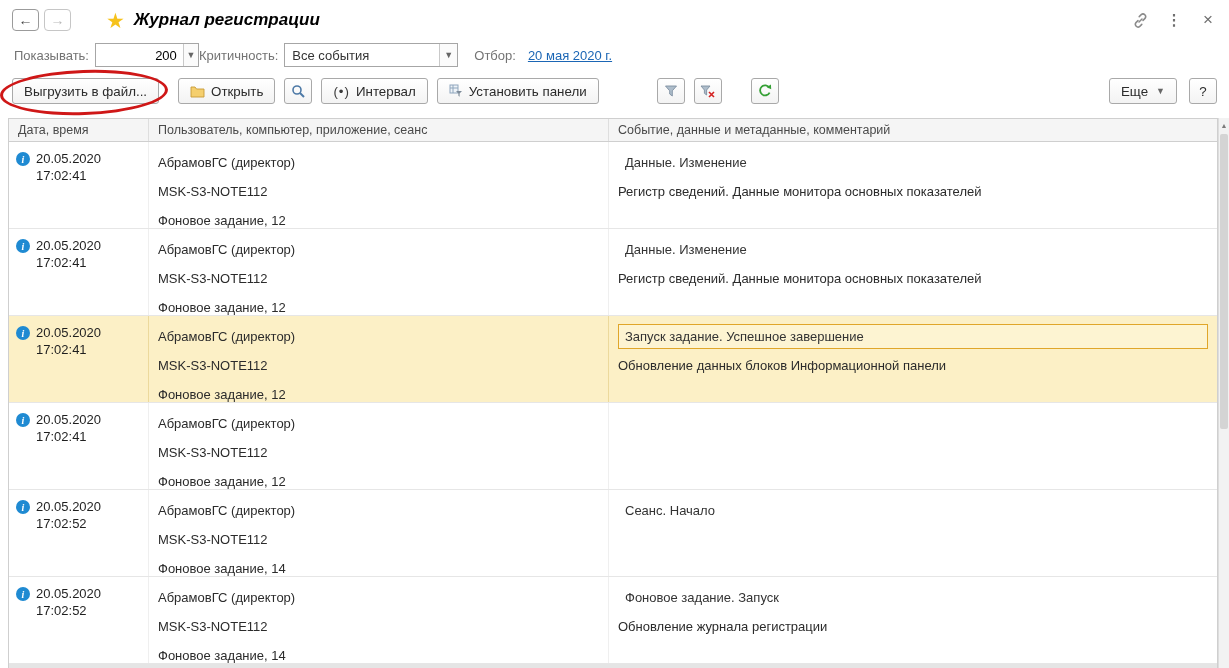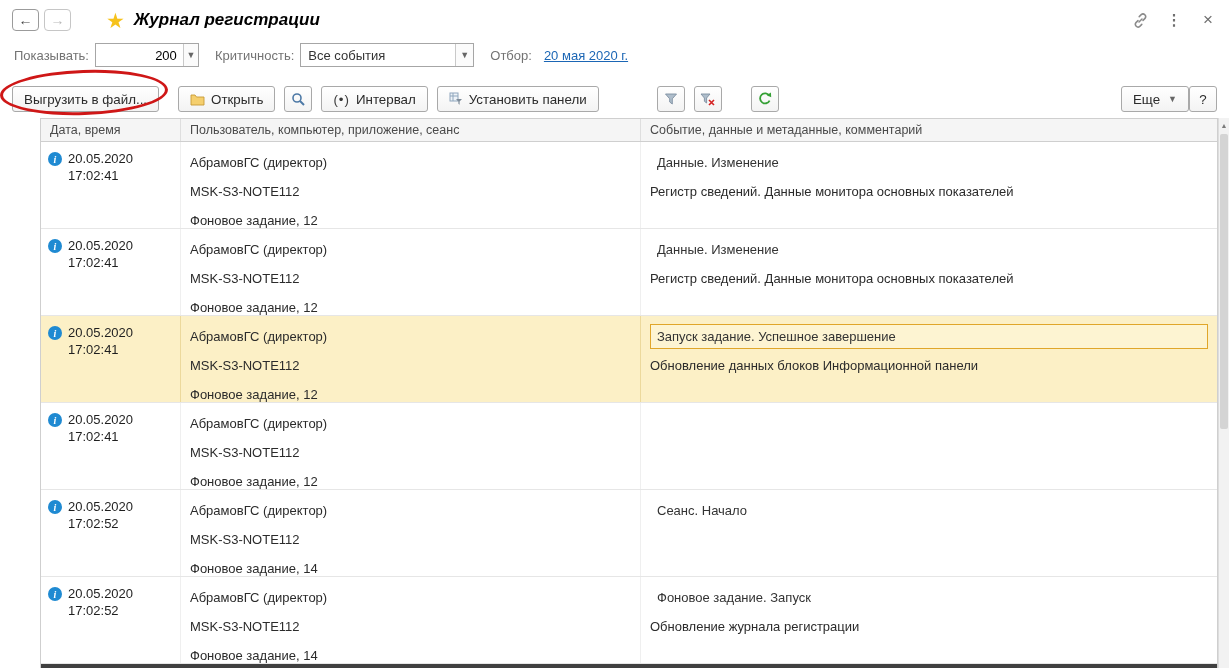--- a/index.html
+++ b/index.html
@@ -22,49 +22,49 @@
   .titlebar-right { margin-left:auto; display:flex; align-items:center; gap:16px; }
   .tb-ico { color:#6f6f6f; display:flex; align-items:center; justify-content:center; width:18px; height:18px; cursor:pointer; }
   .kebab { font-size:15px; font-weight:bold; letter-spacing:0; }
   .close-x { font-size:17px; }
 
   
   .filterbar { display:flex; align-items:center; height:30px; padding:0 14px; }
   .flabel { margin-right:6px; color:#737373; }
   .field { display:flex; align-items:stretch; border:1px solid #a6a6a6; height:24px; background:#fff; }
   .field input { border:none; outline:none; font:inherit; padding:0 6px; width:100%; background:transparent; }
-  .show-field { width:104px; margin-right:16px; }
+  .show-field { width:104px; margin-right:0; }
   .show-field input { text-align:right; }
   .crit-field { width:174px; margin-right:16px; }
   .drop-seg { width:18px; border-left:1px solid #c9c9c9; display:flex; align-items:center; justify-content:center; color:#666; font-size:9px; cursor:pointer; background:#fbfbfb; }
   .combo-val { flex:1; display:flex; align-items:center; padding:0 7px; }
   .flink { color:#1b66b5; text-decoration:underline; margin-left:6px; cursor:pointer; }
 
   
-  .toolbar { position:relative; display:flex; align-items:flex-end; height:42px; padding:0 12px; }
+  .toolbar { position:relative; display:flex; align-items:center; height:42px; padding:0 12px; }
   .btn {
     display:inline-flex; align-items:center; gap:6px; height:26px; padding:0 11px;
     border:1px solid #a9a9a9; border-radius:3px; background:linear-gradient(#fff,#f3f3f3);
     color:#2b2b2b; cursor:pointer; white-space:nowrap;
   }
   .btn.icon-only { width:28px; padding:0; justify-content:center; }
   .sp8 { margin-left:9px; } .sp18 { margin-left:19px; } .sp56 { margin-left:58px; } .sp28 { margin-left:29px; }
-  .toolbar-right { margin-left:auto; display:flex; gap:0; }
+  .toolbar-right { margin-left:auto; display:flex; gap:12px; }
   .drop-arrow { font-size:9px; color:#666; margin-left:2px; }
   .glyph-interval { color:#3a3a3a; letter-spacing:1px; }
 
   .annotation-ellipse {
     position:absolute; left:0px; top:70px; width:168px; height:45px;
     border:3px solid #cf1717; border-radius:50%; transform:rotate(-2deg);
     pointer-events:none; z-index:6;
   }
 
   
   .grid { position:absolute; left:8px; right:11px; top:118px; bottom:0;
-          border:1px solid #cfcfcf; border-bottom:none; background:#404040;margin-left:32px; }
+          border:1px solid #cfcfcf; border-bottom:none; background:#e5e5e5; }
   .grid-header { display:flex; height:23px; background:#f5f5f5; border-bottom:1px solid #cfcfcf; color:#4a4a4a; font-size:12.5px; }
   .h-cell { display:flex; align-items:center; padding:0 9px; border-right:1px solid #dedede; }
   .h-cell:last-child { border-right:none; }
   .col-date  { width:140px; flex:none; }
   .col-user  { width:460px; flex:none; }
   .col-event { flex:1; min-width:0; }
 
   .row { display:flex; height:87px; border-bottom:1px solid #e6e6e6; background:#fff; cursor:default; }
   .cell { border-right:1px solid #efefef; overflow:hidden; }
   .cell:last-child { border-right:none; }

